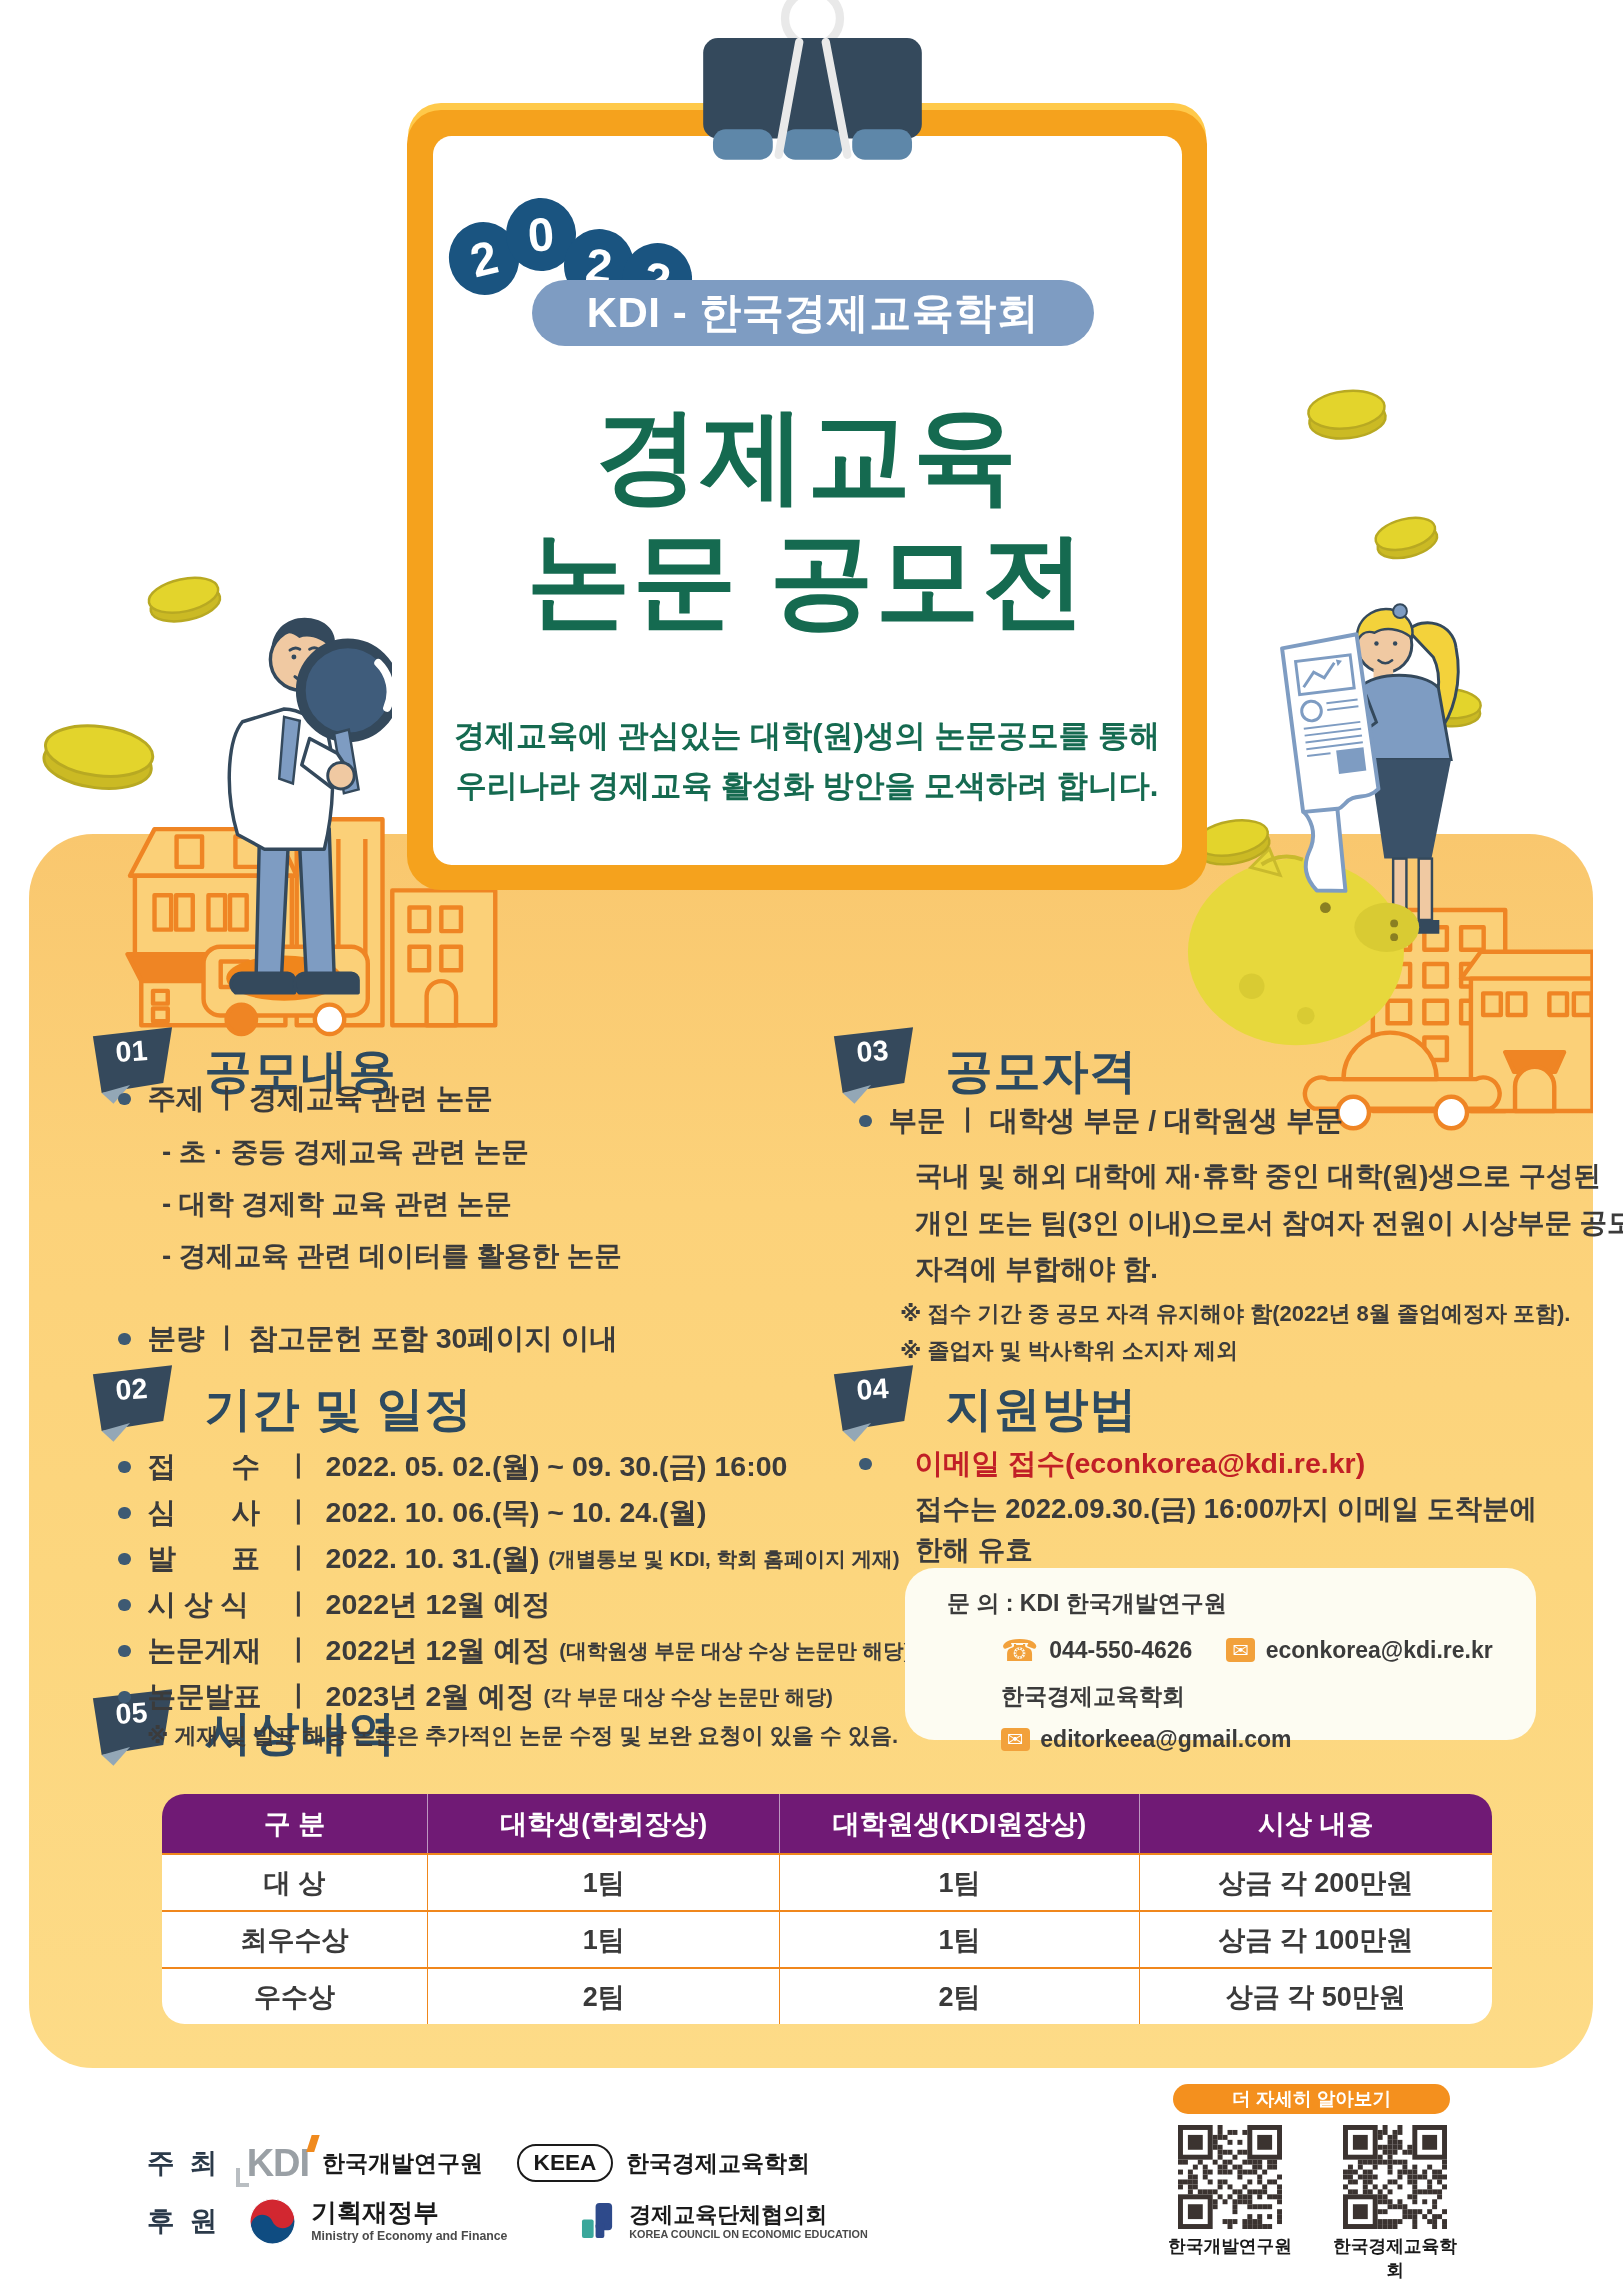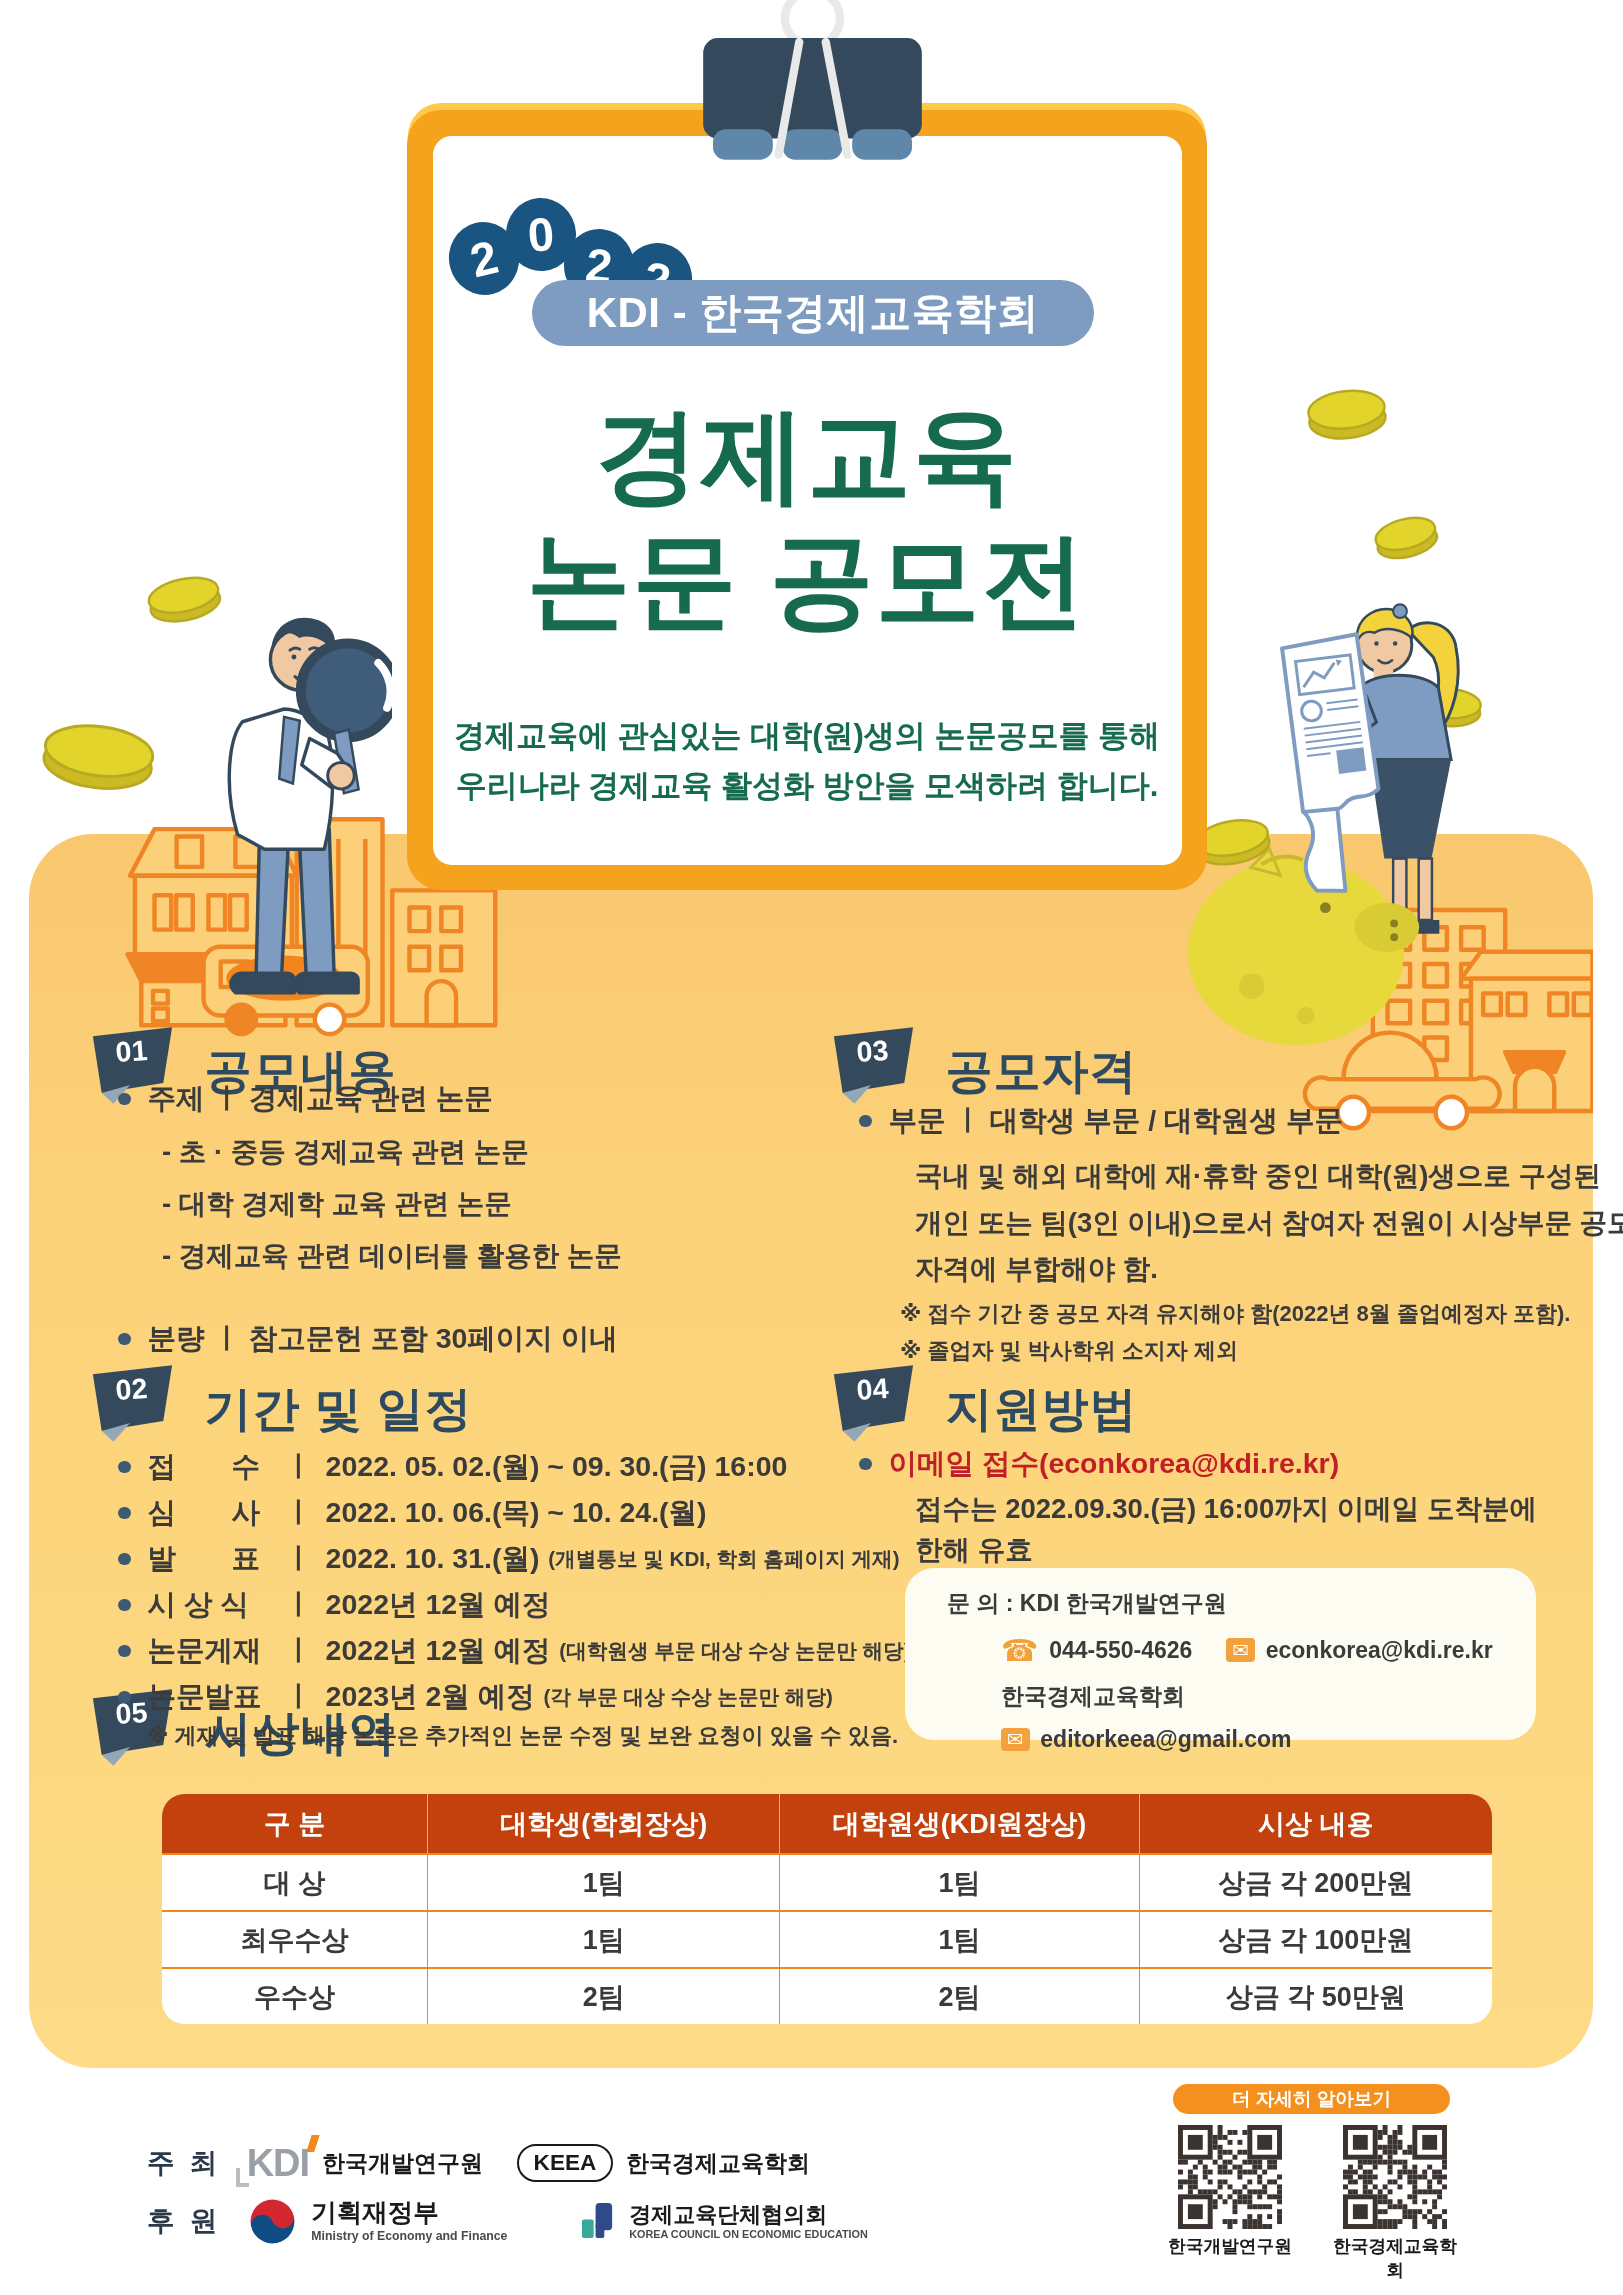--- a/index.html
+++ b/index.html
@@ -85,21 +85,21 @@
     color:#fff; font-size:19.6px; margin-right:10.8px;
   }
   .gap-wide { width:34px; display:inline-block; }
   
   .award-wrap {
     position:absolute; left:162px; top:1794px; width:1330px;
     border-radius:22.6px; overflow:hidden;
   }
   table.award { width:100%; border-collapse:separate; border-spacing:0; table-layout:fixed; }
   table.award th {
-    background:#c2410c; color:#fff; font-size:27px; font-weight:800;
+    background:#701a75; color:#fff; font-size:27px; font-weight:800;
     height:59px; border-right:1.5px solid rgba(255,255,255,.55);
   }
   table.award th:last-child { border-right:none; }
   table.award td {
     background:#fff; color:#3A3A3A; font-size:27px; font-weight:600; text-align:center;
     height:57px; border-right:1.5px solid #F0871C; border-top:2px solid #F0871C;
   }
   table.award td:last-child { border-right:none; }
   table.award tr:first-child td { border-top:none; }
   
@@ -432,21 +432,21 @@
 
   <div class="line b-main" style="left:859px; top:1102px;">
     <span class="dot"></span><span>부문 ㅣ 대학생 부문 / 대학원생 부문</span>
   </div>
   <div class="line b-sub" style="left:915px; top:1158px;">국내 및 해외 대학에 재·휴학 중인 대학(원)생으로 구성된</div>
   <div class="line b-sub" style="left:915px; top:1205px;">개인 또는 팀(3인 이내)으로서 참여자 전원이 시상부문 공모</div>
   <div class="line b-sub" style="left:915px; top:1251px;">자격에 부합해야 함.</div>
   <div class="line b-note" style="left:900px; top:1299px;">※ 접수 기간 중 공모 자격 유지해야 함(2022년 8월 졸업예정자 포함).</div>
   <div class="line b-note" style="left:900px; top:1336px;">※ 졸업자 및 박사학위 소지자 제외</div>
 
-  <div class="line b-main red" style="left:859px; top:1445px;">
+  <div class="line b-main red" style="left:859px; top:1445px;gap:26px;">
     <span class="dot"></span><span>이메일 접수(econkorea@kdi.re.kr)</span>
   </div>
   <div class="line b-sub" style="left:915px; top:1491px;">접수는 2022.09.30.(금) 16:00까지 이메일 도착분에</div>
   <div class="line b-sub" style="left:915px; top:1532px;">한해 유효</div>
 
   <div class="contact-box">
     <div class="contact-row">
         <span>문  의 : KDI 한국개발연구원</span>
       </div>
     <div class="contact-row c-indent">

